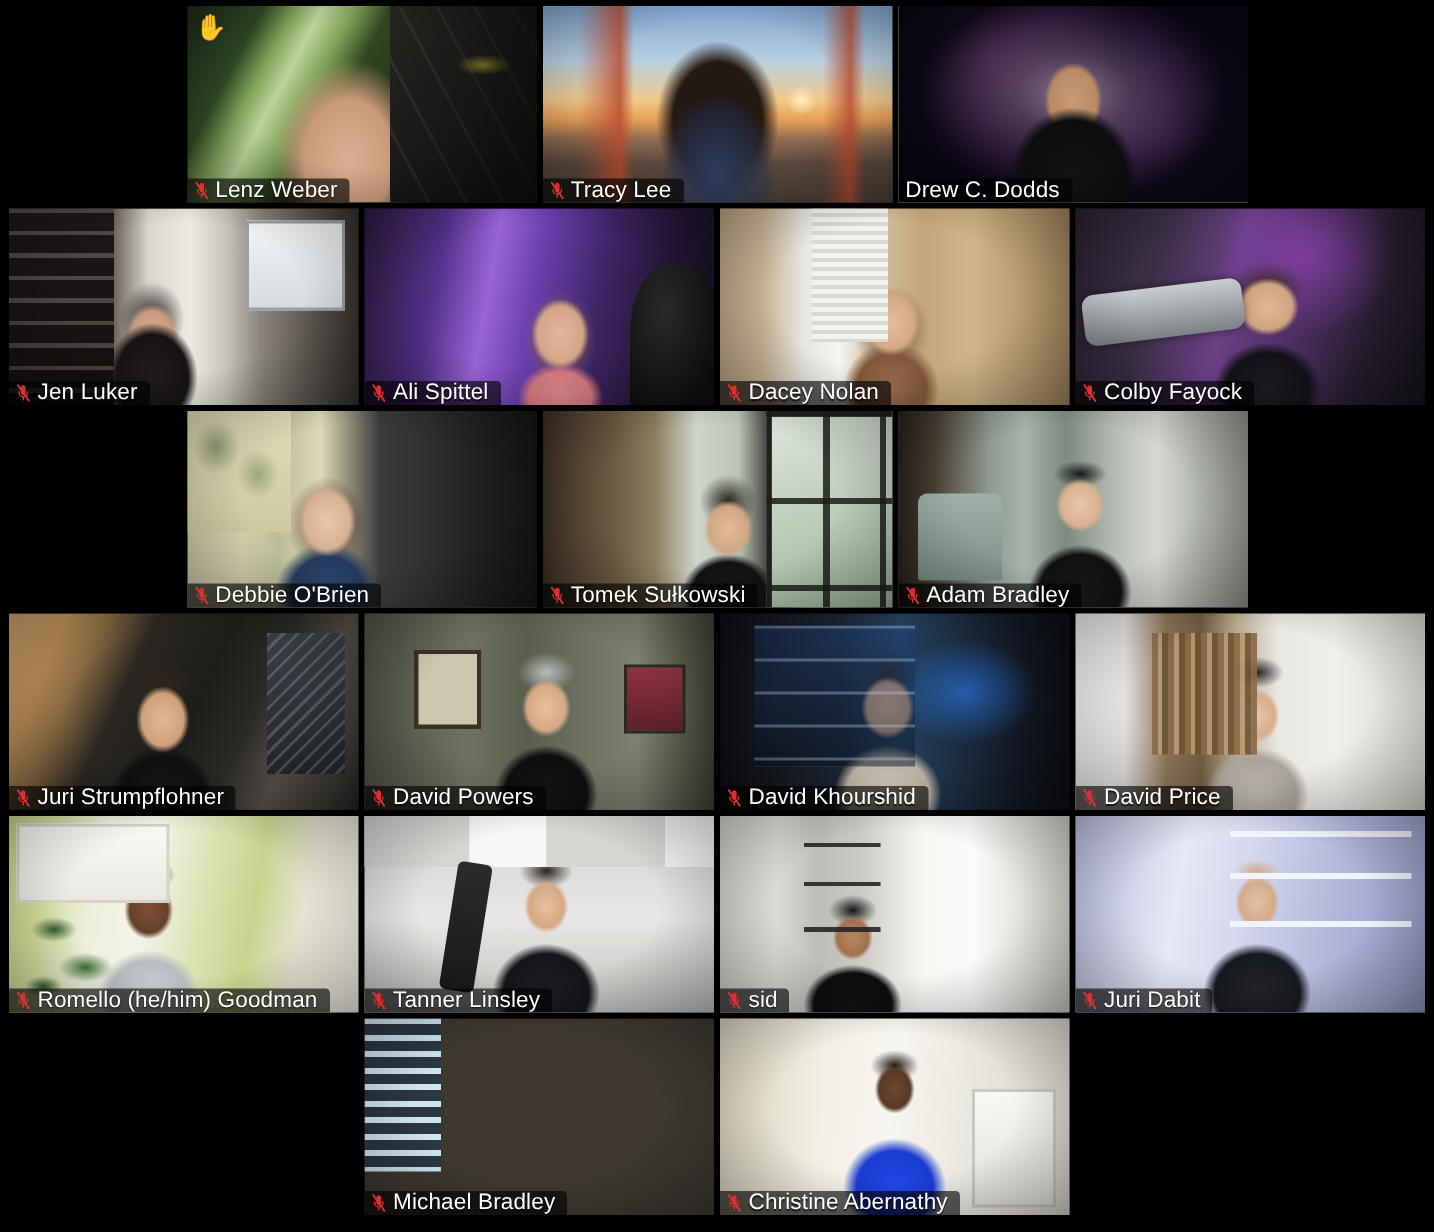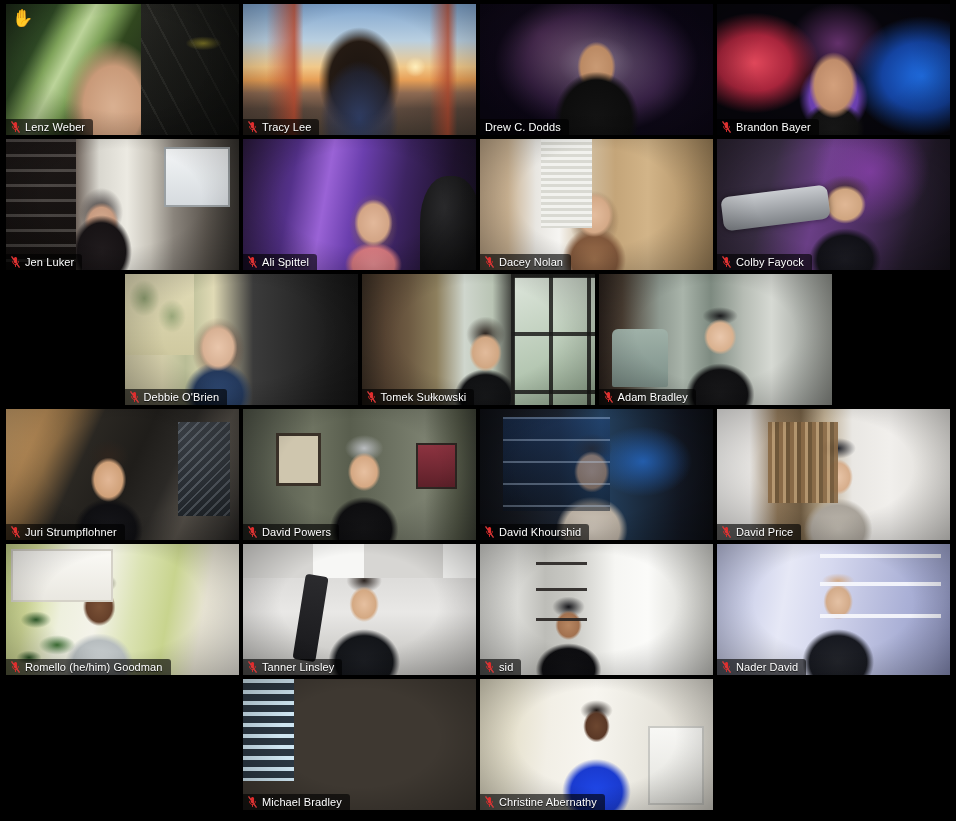--- a/index.html
+++ b/index.html
@@ -54,21 +54,21 @@
     gap: 5px;
     height: 16px;
     padding: 0 8px 0 5px;
     background: rgba(0,0,0,0.62);
     border-radius: 0 3px 0 0;
     z-index: 6;
     max-width: 97%;
   }
   .name-tag .label {
     color: #fff;
-    font-size: 11px;
+    font-size: 15px;
     line-height: 16px;
     white-space: nowrap;
     letter-spacing: 0.1px;
     text-shadow: 0 1px 1px rgba(0,0,0,.8);
   }
   .mic-muted-icon { width: 9px; height: 12px; display: block; flex: 0 0 9px; }
   .hand-icon {
     position: absolute;
     top: 5px; left: 6px;
     z-index: 7;
@@ -447,36 +447,20 @@
           <span class="label">Tracy Lee</span>
         </div>
       </div>
       <div class="tile active">
         <div class="video-bg bg-kent"></div>
         <div class="vignette"></div>
         <div class="name-tag">
           <span class="label">Drew C. Dodds</span>
         </div>
       </div>
-      <div class="tile">
-        <div class="video-bg bg-brandon"></div>
-        <div class="vignette"></div>
-        <div class="name-tag">
-          <span style="display: flex;">
-            <svg class="mic-muted-icon" viewBox="0 0 12 16" aria-hidden="true">
-              <path d="M6 1.2c-1.2 0-2.1 1-2.1 2.1v4.2c0 1.2 1 2.1 2.1 2.1s2.1-1 2.1-2.1V3.3c0-1.2-1-2.1-2.1-2.1z" fill="#e02b2b"></path>
-              <path d="M2.3 7.1v.6c0 2 1.7 3.7 3.7 3.7s3.7-1.7 3.7-3.7v-.6" stroke="#e02b2b" stroke-width="1.3" fill="none" stroke-linecap="round"></path>
-              <path d="M6 11.4v2.6" stroke="#e02b2b" stroke-width="1.3" stroke-linecap="round"></path>
-              <path d="M1.2 1.1 L10.9 14.9" stroke="#ff4d4d" stroke-width="1.6" stroke-linecap="round"></path>
-              <path d="M1.2 1.1 L10.9 14.9" stroke="#8b0f10" stroke-width="0.6" stroke-linecap="round"></path>
-            </svg>
-          </span>
-          <span class="label">Brandon Bayer</span>
-        </div>
-      </div>
     </div>
     <div class="grid-row">
       <div class="tile">
         <div class="video-bg bg-jen"></div>
         <div class="vignette"></div>
         <div class="name-tag">
           <span style="display: flex;">
             <svg class="mic-muted-icon" viewBox="0 0 12 16" aria-hidden="true">
               <path d="M6 1.2c-1.2 0-2.1 1-2.1 2.1v4.2c0 1.2 1 2.1 2.1 2.1s2.1-1 2.1-2.1V3.3c0-1.2-1-2.1-2.1-2.1z" fill="#e02b2b"></path>
               <path d="M2.3 7.1v.6c0 2 1.7 3.7 3.7 3.7s3.7-1.7 3.7-3.7v-.6" stroke="#e02b2b" stroke-width="1.3" fill="none" stroke-linecap="round"></path>
@@ -708,21 +692,21 @@
         <div class="name-tag">
           <span style="display: flex;">
             <svg class="mic-muted-icon" viewBox="0 0 12 16" aria-hidden="true">
               <path d="M6 1.2c-1.2 0-2.1 1-2.1 2.1v4.2c0 1.2 1 2.1 2.1 2.1s2.1-1 2.1-2.1V3.3c0-1.2-1-2.1-2.1-2.1z" fill="#e02b2b"></path>
               <path d="M2.3 7.1v.6c0 2 1.7 3.7 3.7 3.7s3.7-1.7 3.7-3.7v-.6" stroke="#e02b2b" stroke-width="1.3" fill="none" stroke-linecap="round"></path>
               <path d="M6 11.4v2.6" stroke="#e02b2b" stroke-width="1.3" stroke-linecap="round"></path>
               <path d="M1.2 1.1 L10.9 14.9" stroke="#ff4d4d" stroke-width="1.6" stroke-linecap="round"></path>
               <path d="M1.2 1.1 L10.9 14.9" stroke="#8b0f10" stroke-width="0.6" stroke-linecap="round"></path>
             </svg>
           </span>
-          <span class="label">Nader David</span>
+          <span class="label">Juri Dabit</span>
         </div>
       </div>
     </div>
     <div class="grid-row">
       <div class="tile">
         <div class="video-bg bg-michael"></div>
         <div class="vignette"></div>
         <div class="name-tag">
           <span style="display: flex;">
             <svg class="mic-muted-icon" viewBox="0 0 12 16" aria-hidden="true">

